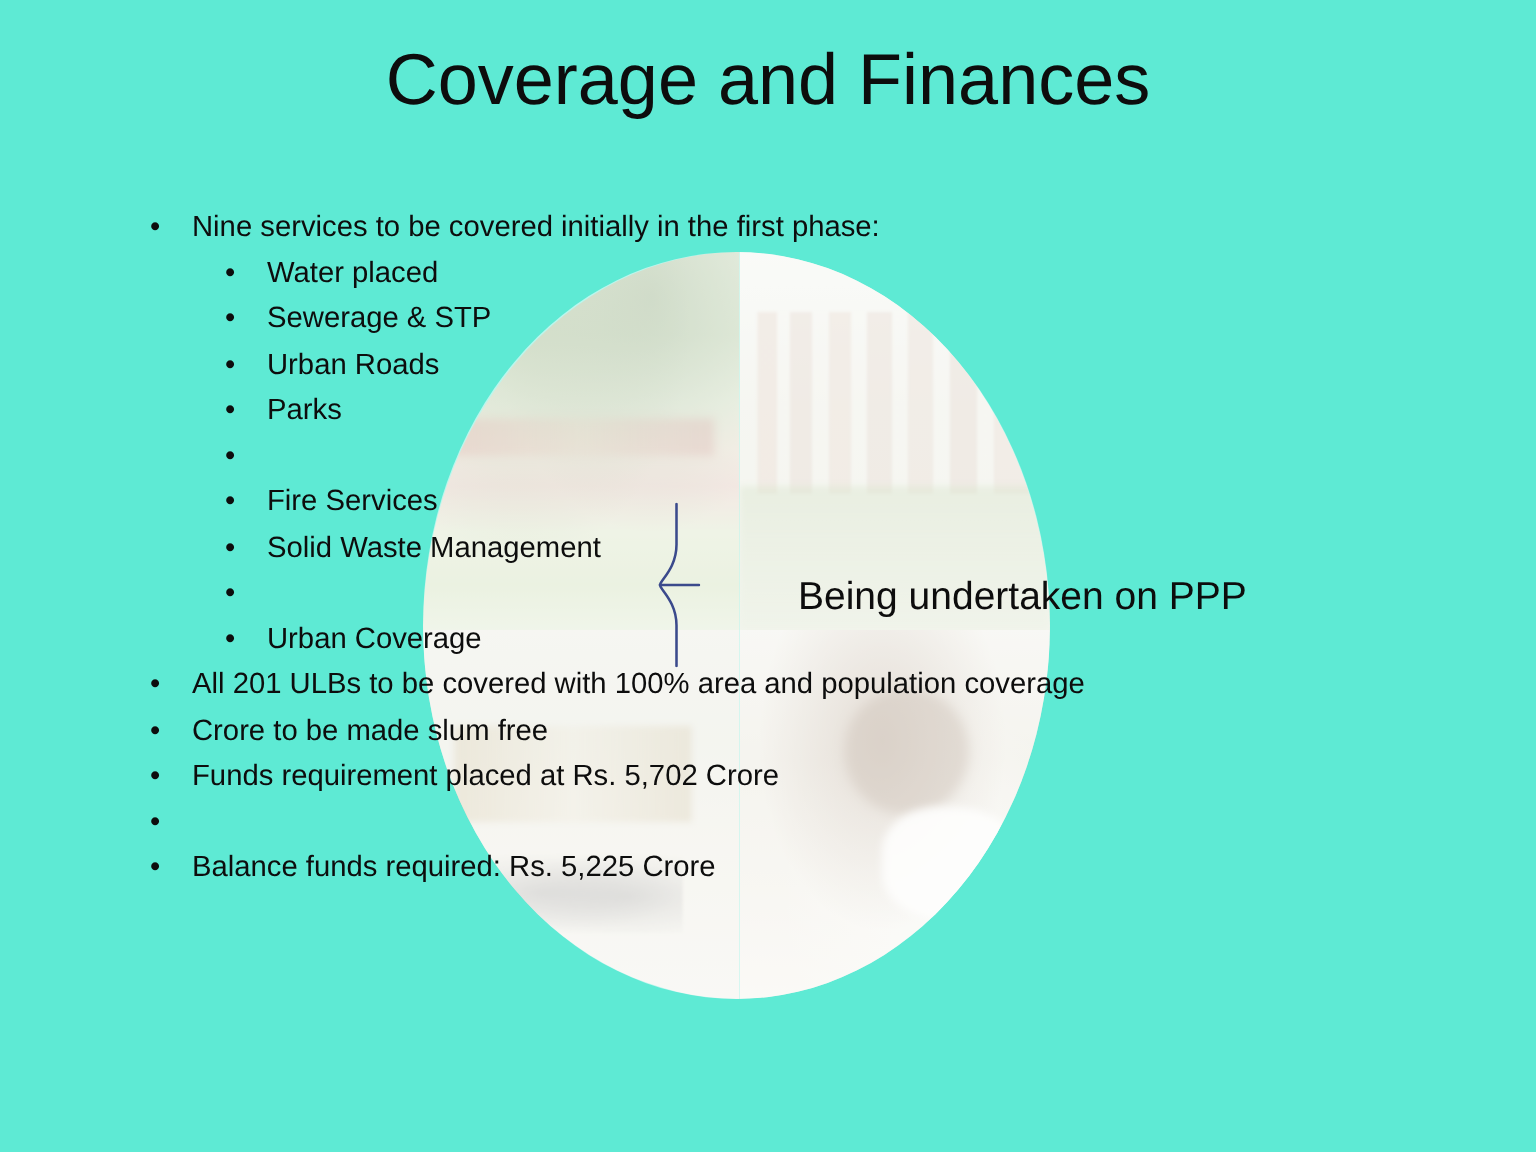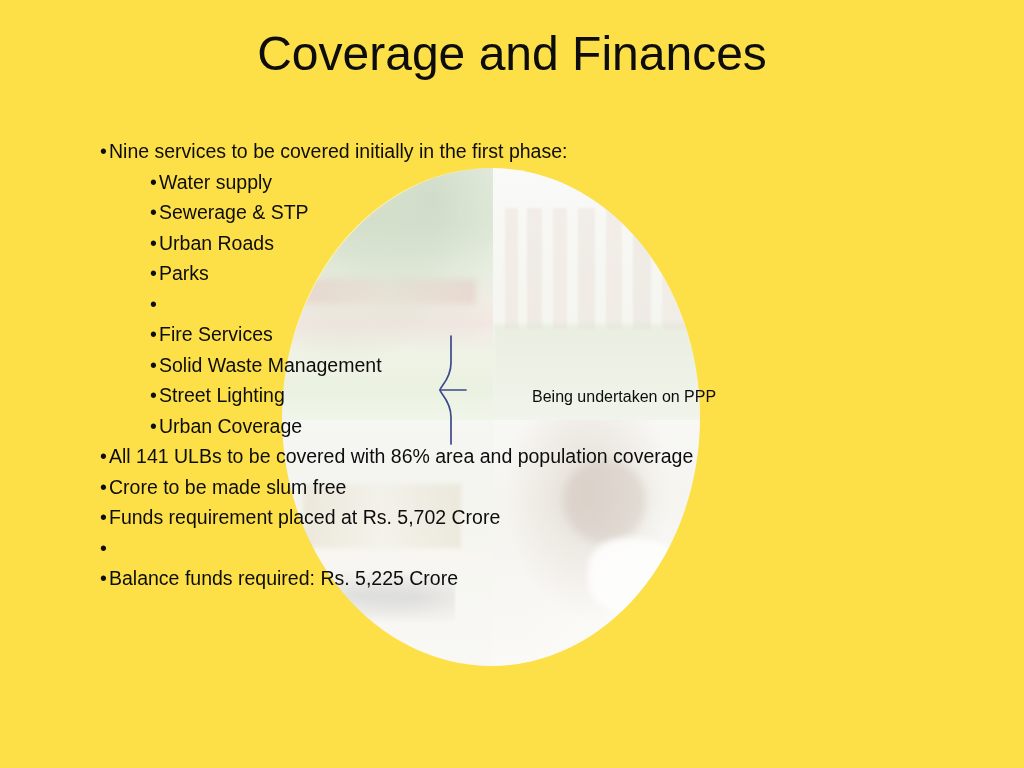--- a/index.html
+++ b/index.html
@@ -7,21 +7,21 @@
     width: 1024px;
     height: 768px;
     background: #ffffff;
     font-family: "Liberation Sans", sans-serif;
     overflow: hidden;
   }
   .slide {
     position: relative;
     width: 1024px;
     height: 768px;
-    background: #fde047;
+    background: #5eead4;
   }
 
   
   .collage {
     position: absolute;
     left: 282px;
     top: 168px;
     width: 418px;
     height: 498px;
     pointer-events: none;
@@ -187,38 +187,38 @@
     white-space: nowrap;
   }
   .lvl1 { margin-left: 0px; }
   .lvl2 { margin-left: 50px; }
   .bullet {
     width: 9px;
     flex: 0 0 9px;
     font-size: 19.5px;
     line-height: 30.5px;
   }
-  .txt { flex: 0 0 auto; }
+  .txt { flex: 0 0 auto; margin-left: 19px; }
 
   .tail { margin-top: 0px; }
 
   
   .brace {
     position: absolute;
     left: 437px;
     top: 335px;
     width: 30px;
     height: 110px;
     pointer-events: none;
   }
   .ppp-note {
     position: absolute;
     left: 532px;
     top: 382px;
-    font-size: 16px;
+    font-size: 26px;
     line-height: 30.5px;
     color: #0d0d0d;
     white-space: nowrap;
   }
 </style>
 </head>
 <body>
 
 <div class="slide">
 
@@ -236,21 +236,21 @@
 
   <div class="body">
 
     <div class="lvl1">
       <span class="bullet">•</span>
       <span class="txt">Nine services to be covered initially in the first phase:</span>
     </div>
 
     <div class="lvl2">
       <span class="bullet">•</span>
-      <span class="txt">Water supply</span>
+      <span class="txt">Water placed</span>
     </div>
     <div class="lvl2">
       <span class="bullet">•</span>
       <span class="txt">Sewerage &amp; STP</span>
     </div>
     <div class="lvl2">
       <span class="bullet">•</span>
       <span class="txt">Urban Roads</span>
     </div>
     <div class="lvl2">
@@ -263,30 +263,29 @@
     <div class="lvl2">
       <span class="bullet">•</span>
       <span class="txt">Fire Services</span>
     </div>
     <div class="lvl2">
       <span class="bullet">•</span>
       <span class="txt">Solid Waste Management</span>
     </div>
     <div class="lvl2">
       <span class="bullet">•</span>
-      <span class="txt">Street Lighting</span>
     </div>
     <div class="lvl2">
       <span class="bullet">•</span>
       <span class="txt">Urban Coverage</span>
     </div>
 
     <div class="lvl1 tail">
       <span class="bullet">•</span>
-      <span class="txt">All 141 ULBs to be covered with 86% area and population coverage</span>
+      <span class="txt">All 201 ULBs to be covered with 100% area and population coverage</span>
     </div>
     <div class="lvl1">
       <span class="bullet">•</span>
       <span class="txt">Crore to be made slum free</span>
     </div>
     <div class="lvl1">
       <span class="bullet">•</span>
       <span class="txt">Funds requirement placed at Rs. 5,702 Crore</span>
     </div>
     <div class="lvl1">

